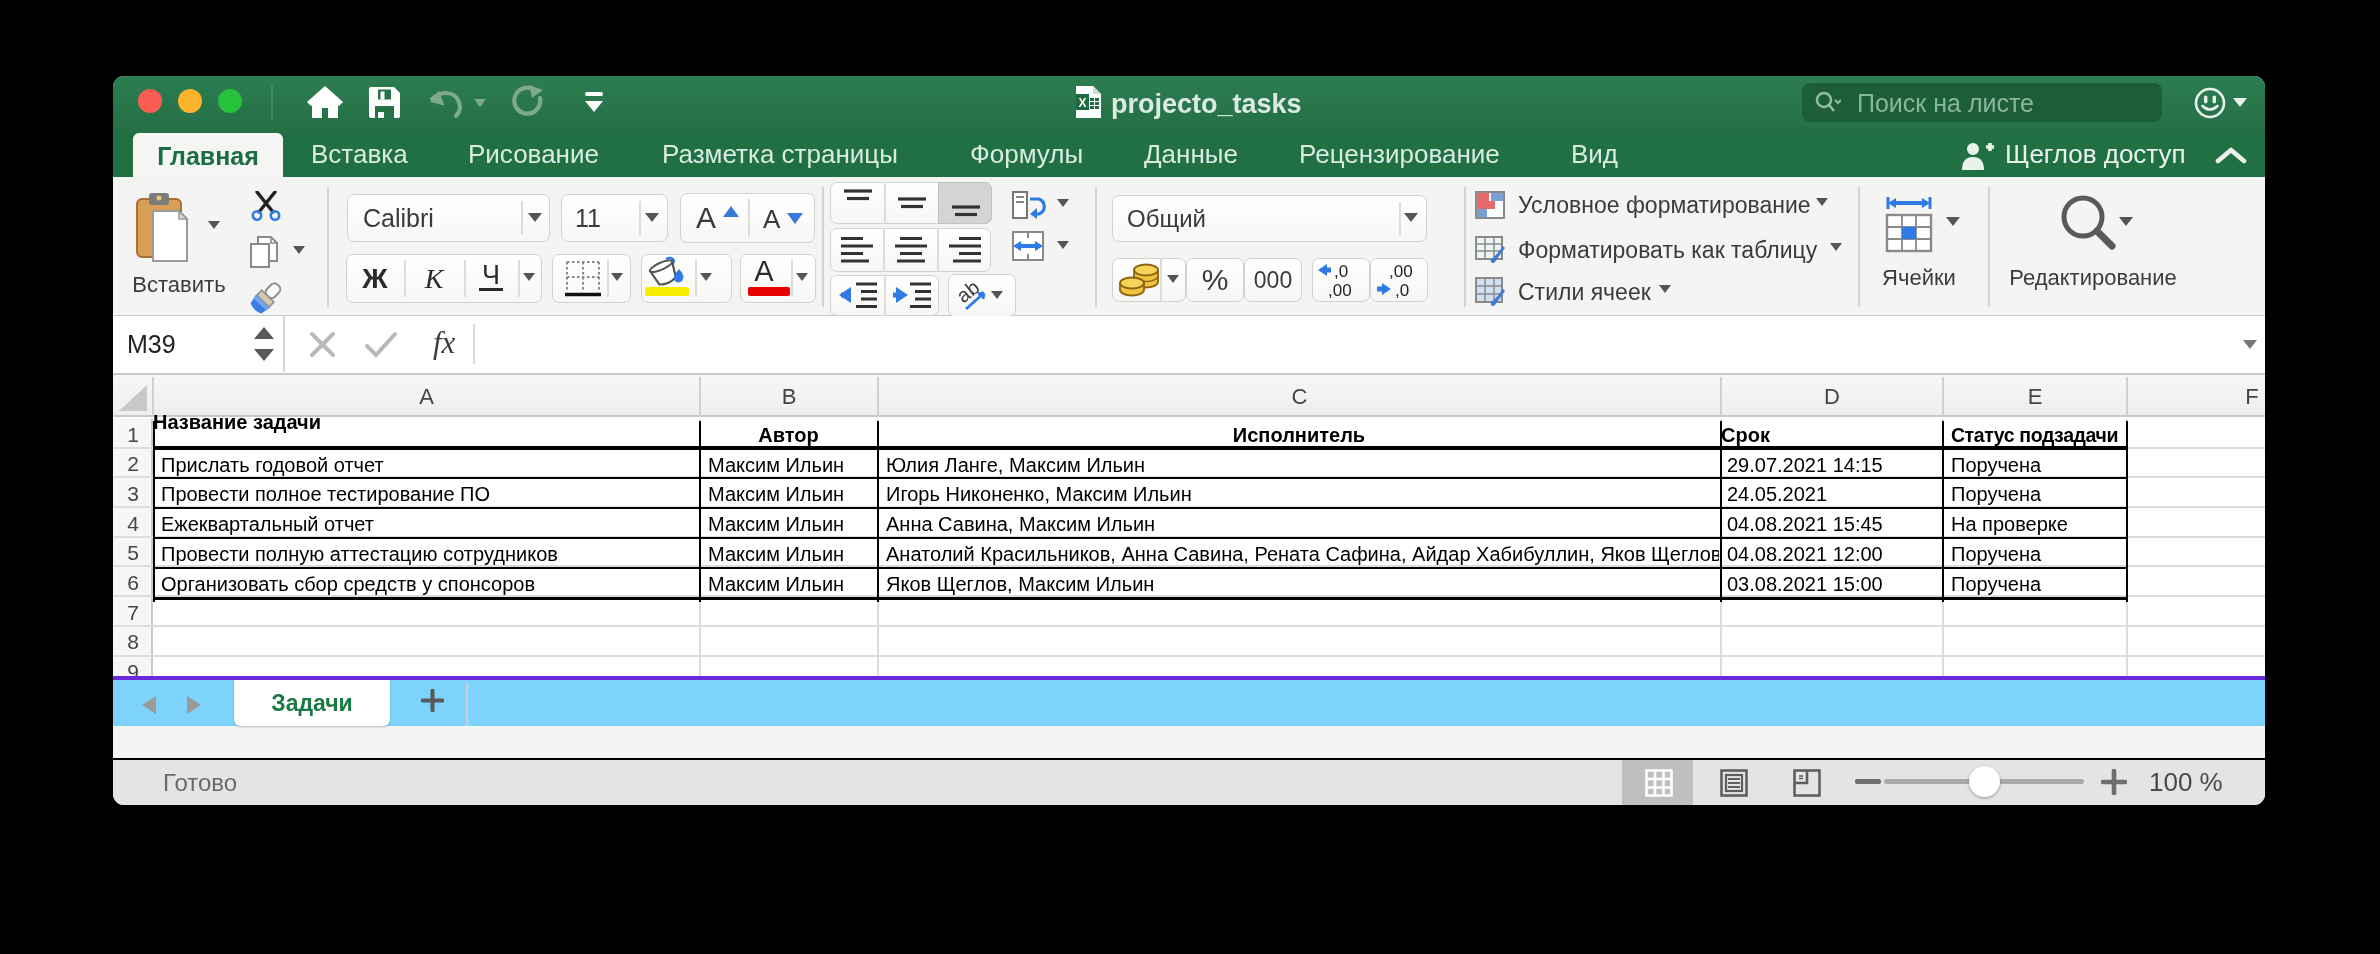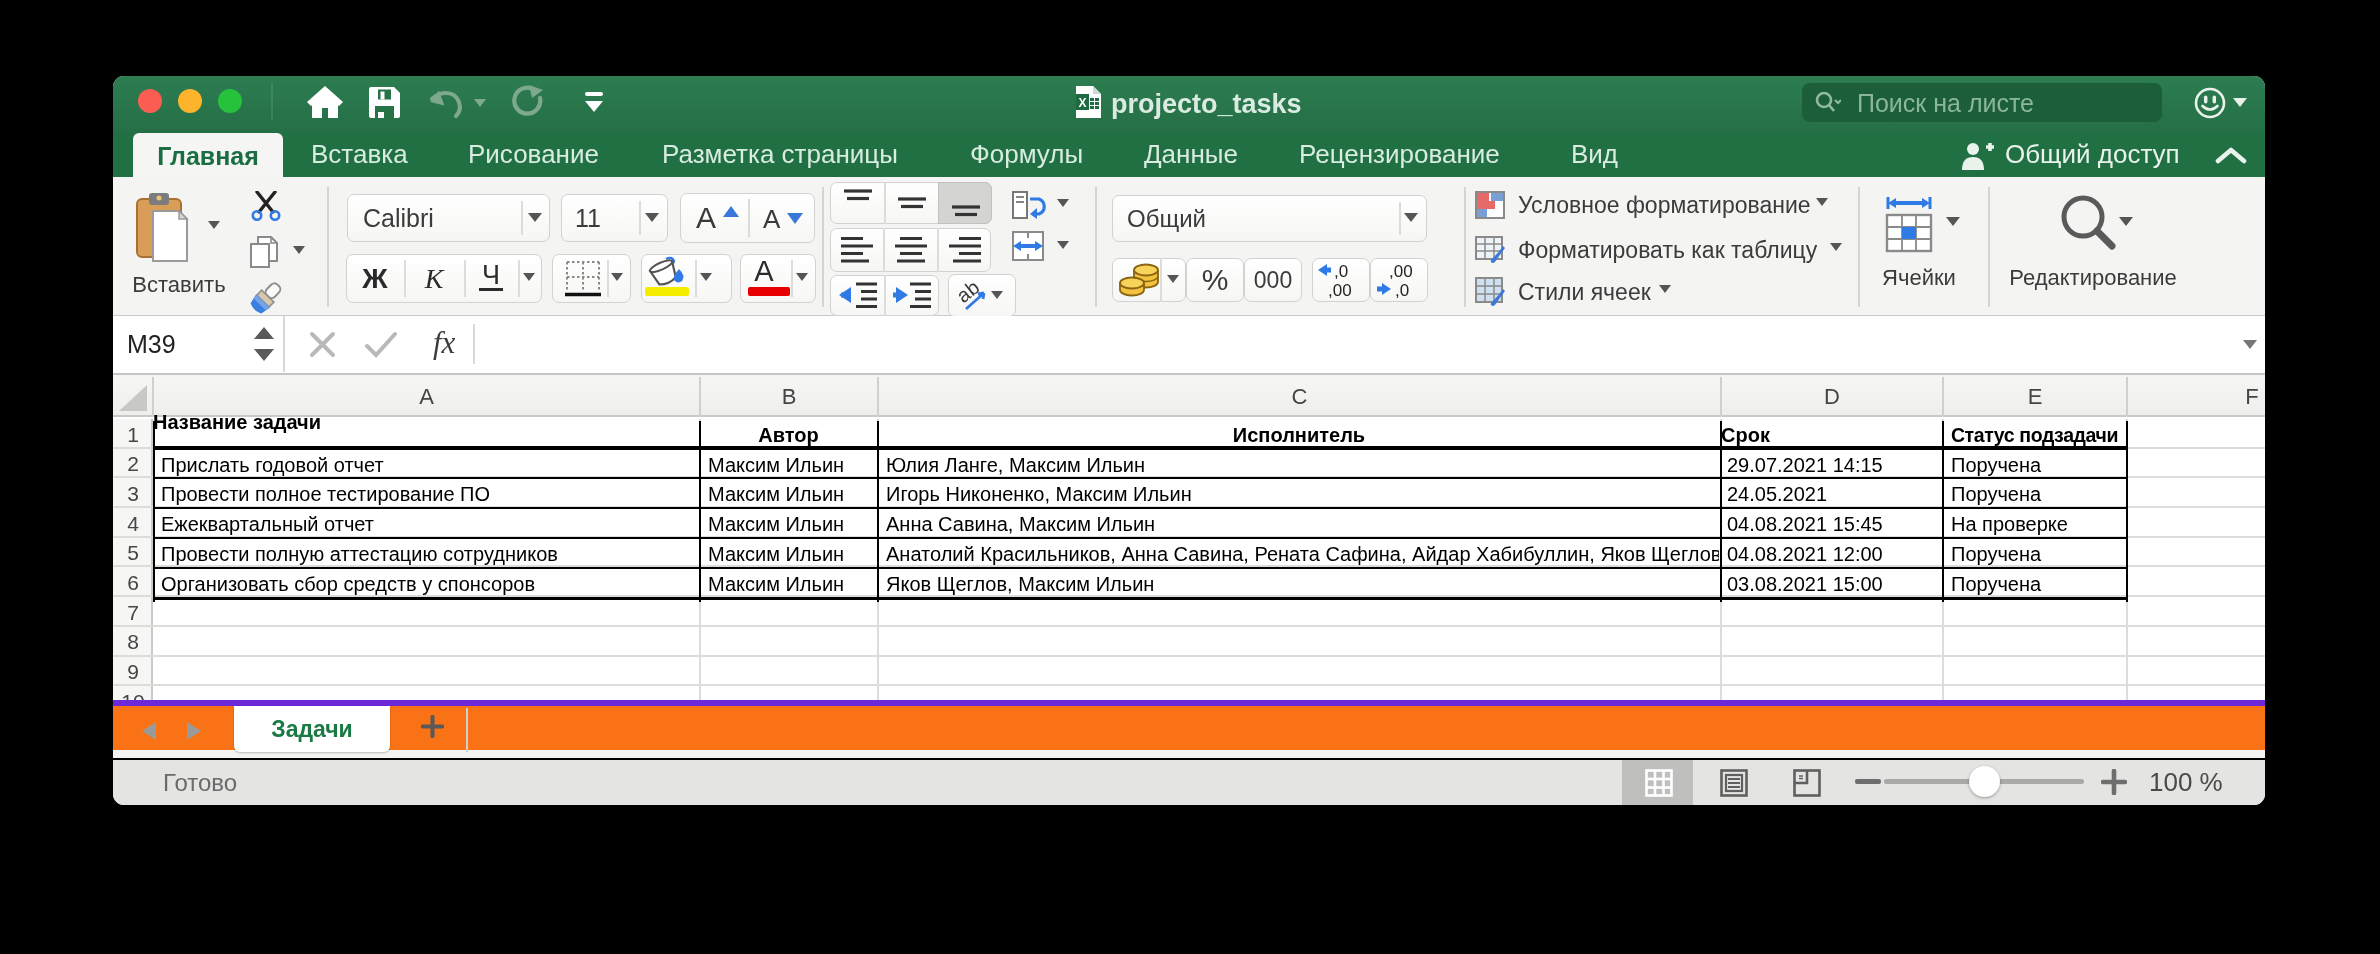--- a/index.html
+++ b/index.html
@@ -22,21 +22,21 @@
 
 #grid{position:absolute;left:0;top:301px;width:2152px;height:331px;background:#fff;overflow:hidden}
 #colhdr{position:absolute;left:0;top:0;width:2152px;height:40px;background:linear-gradient(180deg,#f6f6f5,#eeeeec);border-bottom:2px solid #c9c9c7}
 .chl{position:absolute;top:0;height:38px;line-height:40px;text-align:center;color:#454545;font-size:22px}
 .cvl{position:absolute;top:0;width:2px;height:40px;background:#d0d0ce}
 .gv{position:absolute;top:42px;width:2px;height:289px;background:#dcdcda}
 .rnum{position:absolute;left:0;width:40px;height:29.7px;line-height:29.7px;text-align:center;color:#454545;font-size:21px}
 .cell{position:absolute;height:30px;font-size:20px;color:#000;line-height:29px;white-space:nowrap;overflow:hidden}
 .bl{position:absolute;background:#000}
 
-#sheetbar{position:absolute;left:0;top:624px;width:2152px;height:50px;background:#f97316;border-top:6px solid #6d28d9}
+#sheetbar{position:absolute;left:0;top:600px;width:2152px;height:50px;background:#7dd3fc;border-top:4px solid #6d28d9}
 
 #statusbar{position:absolute;left:0;top:682px;width:2152px;height:47px;background:#e4e4e2;border-top:2px solid #000000}
 </style></head>
 <body>
 <div id="win">
   <div id="titlebar">
     <div class="tl" style="left:25px;background:#fc5d52"></div>
     <div class="tl" style="left:65px;background:#fdb32c"></div>
     <div class="tl" style="left:105px;background:#27c23c"></div>
     <div class="abs" style="left:158px;top:8px;width:2px;height:36px;background:rgba(255,255,255,0.10)"></div>
@@ -108,21 +108,21 @@
     <div class="ttab" style="left:549px">Разметка страницы</div>
     <div class="ttab" style="left:857px">Формулы</div>
     <div class="ttab" style="left:1031px">Данные</div>
     <div class="ttab" style="left:1186px">Рецензирование</div>
     <div class="ttab" style="left:1458px">Вид</div>
     <svg class="abs" style="left:1846px;top:9px" width="40" height="28" viewBox="0 0 40 28">
       <circle cx="14" cy="7" r="6" fill="#e9f3ec"></circle>
       <path d="M3 28 Q3 15 14 15 Q25 15 25 28 Z" fill="#e9f3ec"></path>
       <path d="M31 9 L31 1 M27 5 L35 5" stroke="#e9f3ec" stroke-width="3.6" fill="none"></path>
     </svg>
-    <div class="ttab" style="left:1892px;color:#e9f3ec">Общий доступ</div>
+    <div class="ttab" style="left:1892px;color:#e9f3ec">Щеглов доступ</div>
     <svg class="abs" style="left:2102px;top:13px" width="32" height="18" viewBox="0 0 32 18">
       <path d="M3 15 L16 4 L29 15" fill="none" stroke="#e9f3ec" stroke-width="4.6" stroke-linecap="round" stroke-linejoin="round"></path>
     </svg>
   </div>
   <div id="ribbon">
 
     <svg class="abs" style="left:22px;top:14px" width="56" height="70" viewBox="0 0 56 70">
       <rect x="2" y="6" width="44" height="58" rx="5" fill="#d89e58" stroke="#a9712f" stroke-width="2"></rect>
       <rect x="14" y="0" width="20" height="12" rx="3" fill="#7c7c7c"></rect>
       <circle cx="24" cy="5" r="2.5" fill="#e8c67a"></circle>

